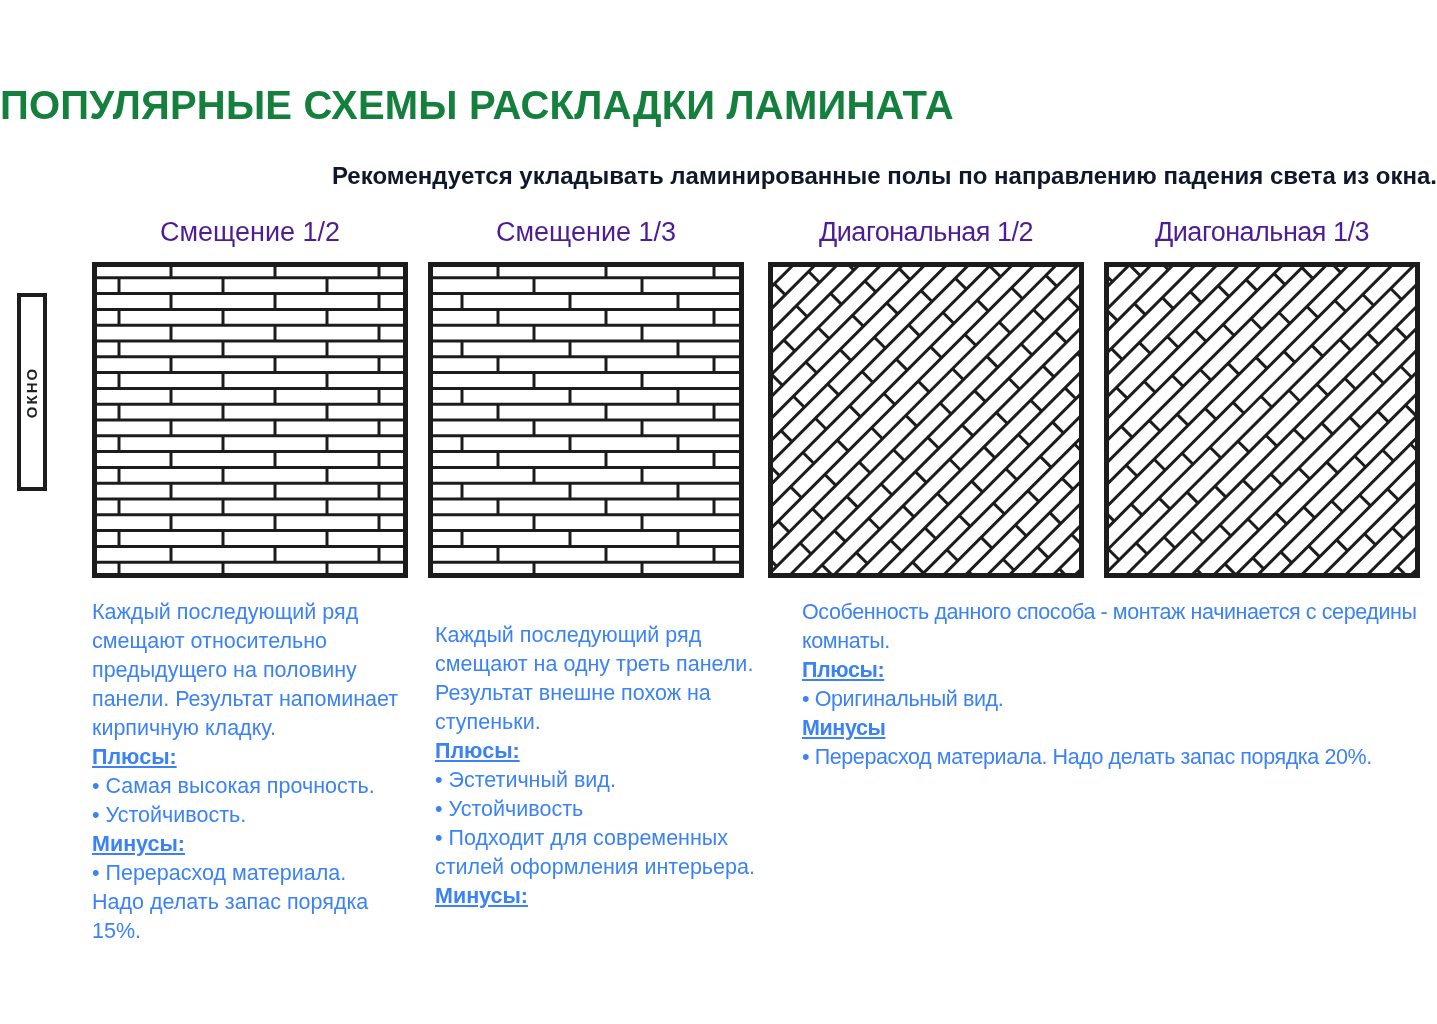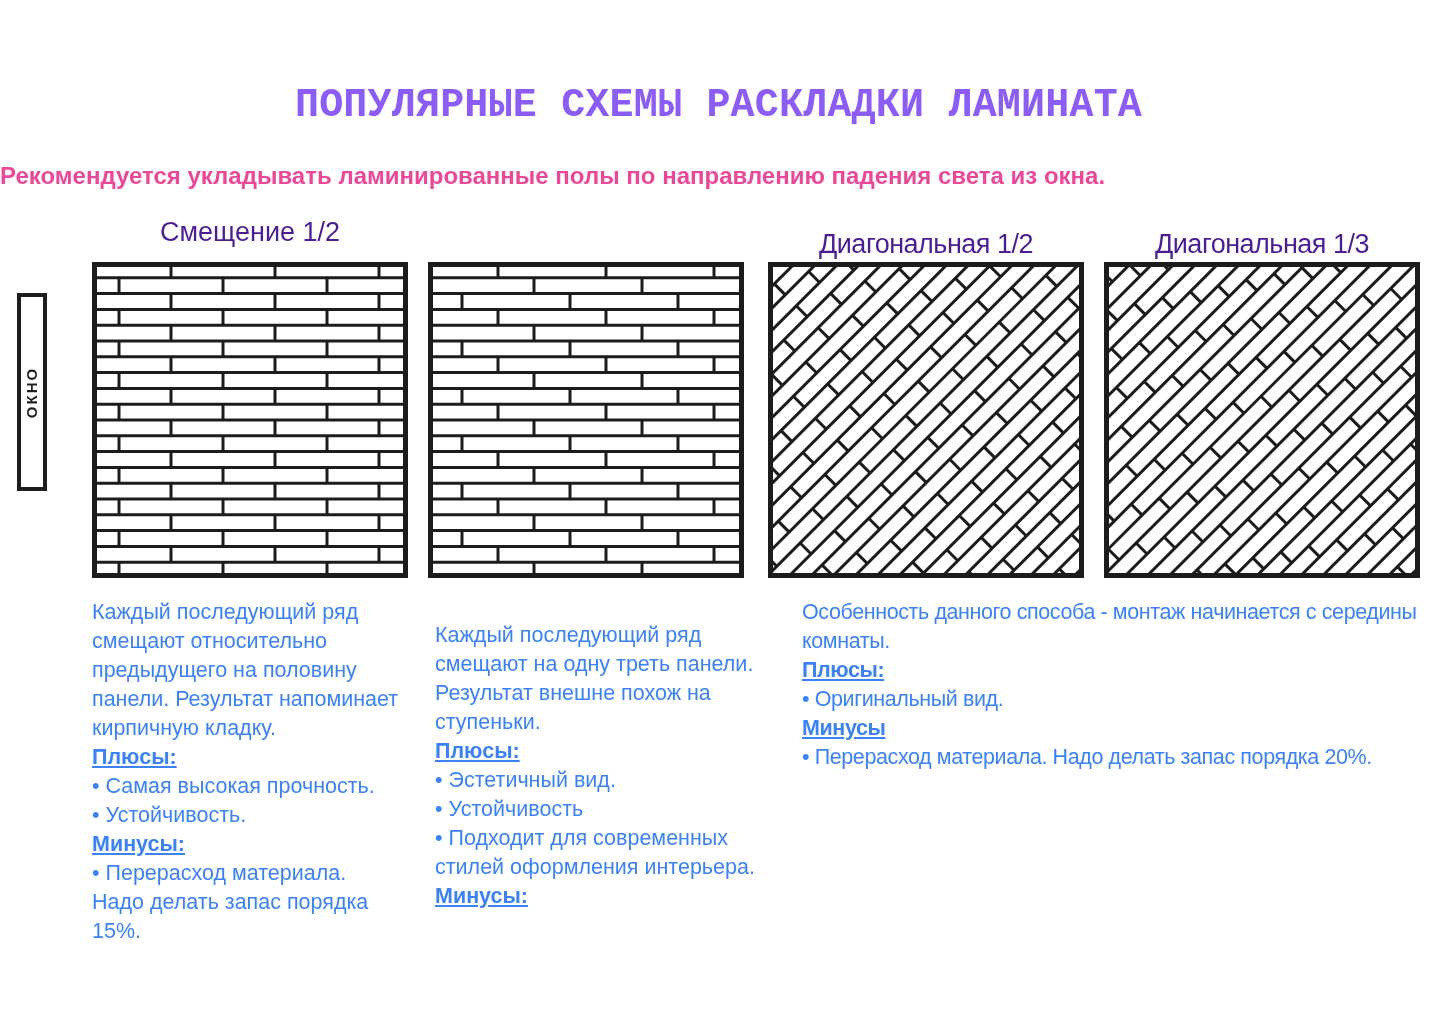--- a/index.html
+++ b/index.html
@@ -1,32 +1,32 @@
 <!DOCTYPE html>
 <html><head>
 <meta charset="utf-8">
 <style>
   html,body{margin:0;padding:0;background:#ffffff;}
   .canvas{
     position:relative;width:1437px;height:1024px;background:#ffffff;overflow:hidden;
     font-family:"Liberation Sans",sans-serif;color:#23262c;
   }
   .page-title{
-    position:absolute;top:56px;left:0;width:100%;text-align:center;
-    font-size:40px;font-weight:700;color:#8b5cf6;letter-spacing:0.2px;font-family:Liberation Mono, monospace;
+    position:absolute;top:56px;left:0;width:100%;
+    font-size:40px;font-weight:700;color:#15803d;letter-spacing:0.2px;
   }
   .page-subtitle{
-    position:absolute;top:138px;left:0;width:100%;text-align:left;
-    font-size:24px;font-weight:700;color:#ec4899;
+    position:absolute;top:138px;left:0;width:100%;text-align:right;
+    font-size:24px;font-weight:700;color:#0f172a;
   }
   .scheme-label{
     position:absolute;top:217px;width:316px;text-align:center;
     font-size:27px;font-weight:400;color:#4c1d95;
   }
-  .scheme-label.condensed{letter-spacing:-0.5px;margin-top:12px;}
+  .scheme-label.condensed{letter-spacing:-0.5px;}
   .pattern{position:absolute;top:262px;width:316px;height:316px;display:block;}
   .window-box{
     position:absolute;left:17px;top:293px;width:30px;height:198px;
     border:4px solid #1d1d1d;box-sizing:border-box;background:#ffffff;
     display:flex;align-items:center;justify-content:center;
   }
   .window-text{
     transform:rotate(-90deg);white-space:nowrap;
     font-size:15px;font-weight:600;letter-spacing:2px;color:#1d2127;
   }
@@ -43,20 +43,21 @@
 <div class="canvas">
 
   <h1 class="page-title">ПОПУЛЯРНЫЕ СХЕМЫ РАСКЛАДКИ ЛАМИНАТА</h1>
   <p class="page-subtitle">Рекомендуется укладывать ламинированные полы по направлению падения света из окна.</p>
 
   <div class="window-box">
     <span class="window-text">ОКНО</span>
   </div>
 
   <div class="scheme-label" style="left:92px;">Смещение 1/2</div>
+  <div class="scheme-label" style="left:428px;">Смещение 1/3</div>
   <div class="scheme-label condensed" style="left:768px;">Диагональная 1/2</div>
   <div class="scheme-label condensed" style="left:1104px;">Диагональная 1/3</div>
 
   <svg class="pattern" style="left:92px;" viewBox="0 0 316 316">
       <defs>
         <clipPath id="patclip0">
           <rect x="3" y="3" width="310" height="310"></rect>
         </clipPath>
       </defs>
       <g clip-path="url(#patclip0)" stroke="#1c1c1c" stroke-width="3" fill="none">

